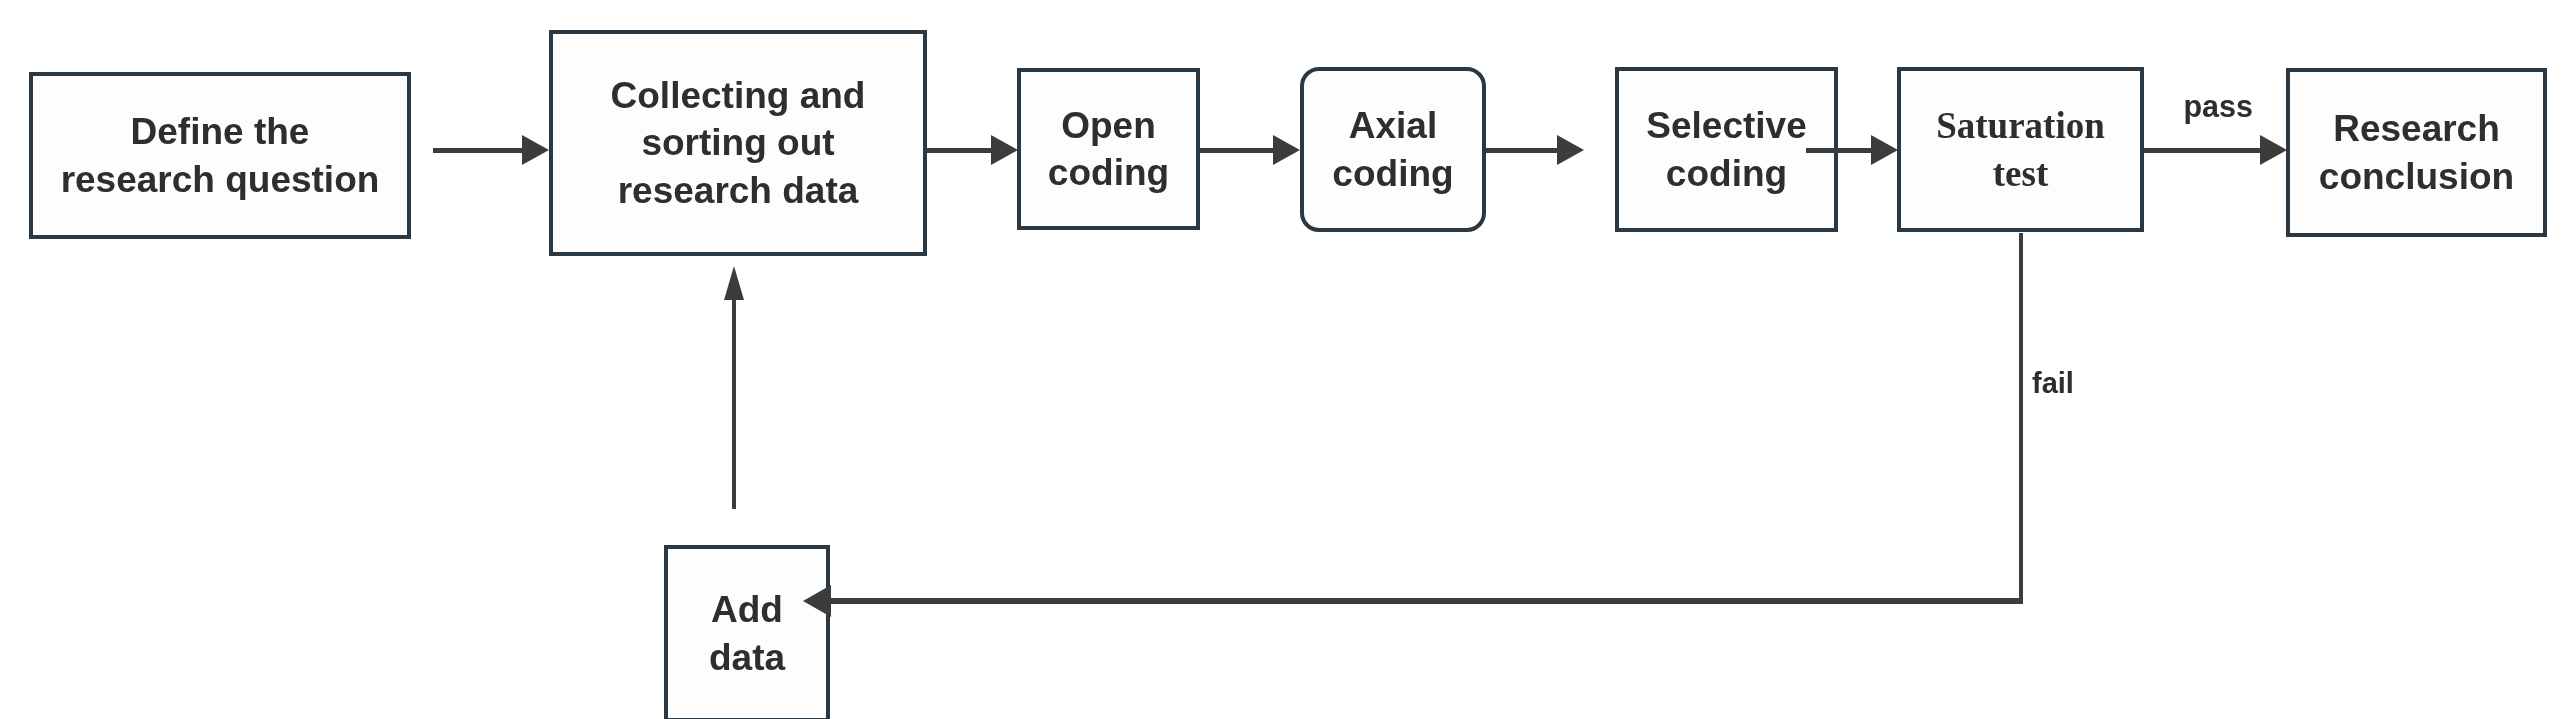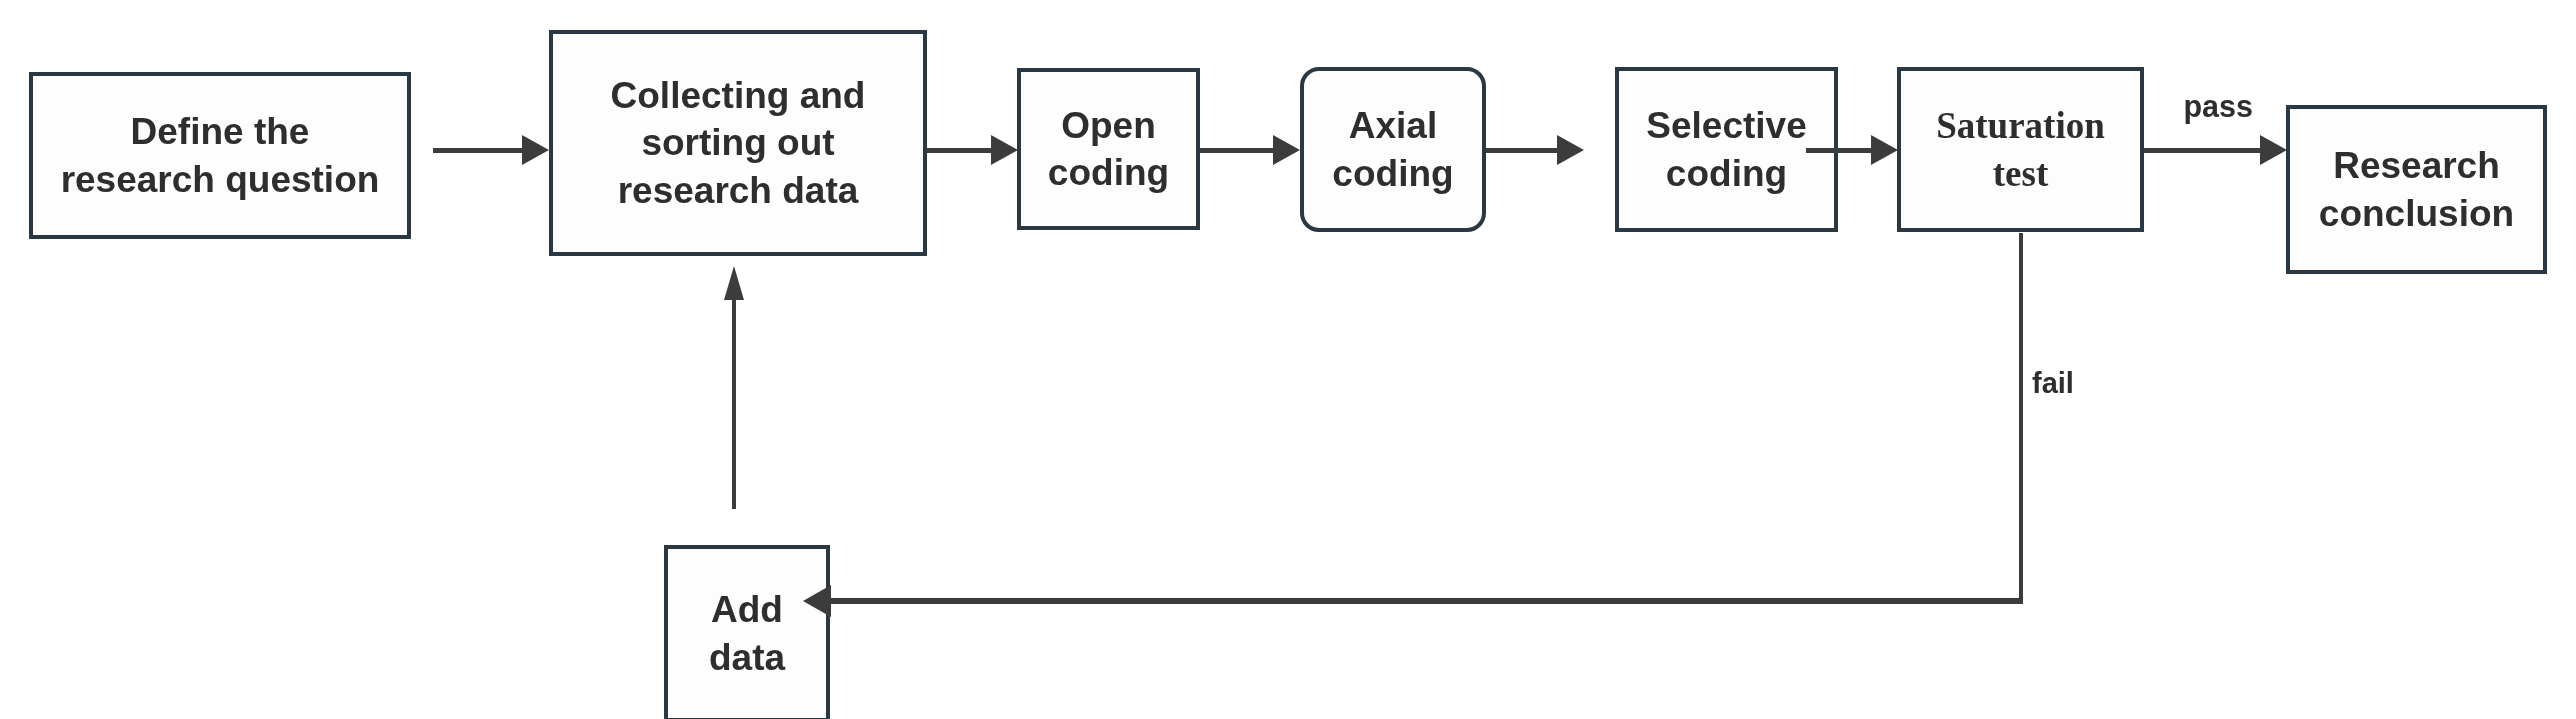--- a/index.html
+++ b/index.html
@@ -57,21 +57,21 @@
   #label-pass{left:2153px;top:89px;width:100px;text-align:right;font-size:30.5px;}
   #label-fail{left:2032px;top:367px;font-size:29px;}
 
   
   #node-define      {left:29px;  top:72px; width:382px; height:167px;}
   #node-collect     {left:549px; top:30px;  width:378px; height:226px;}
   #node-open        {left:1017px;top:68px; width:183px; height:162px;}
   #node-axial       {left:1300px;top:67px; width:186px; height:165px;border-radius:19px;}
   #node-selective   {left:1583px;top:67px; width:223px; height:165px;margin-left:32px;}
   #node-saturation  {left:1897px;top:67px; width:247px; height:165px;font-family:Liberation Serif, serif;}
-  #node-conclusion  {left:2286px;top:68px; width:261px; height:169px;margin-top:37px;}
+  #node-conclusion  {left:2286px;top:68px; width:261px; height:169px;}
   #node-add-data    {left:664px;top:509px; width:166px; height:177px;margin-top:36px;}
 
   
   #line-1 {left:433px; top:148px; width:92px;}
   #head-1 {left:522px; top:135px;}
   #line-2 {left:926px;top:148px; width:67px;}
   #head-2 {left:991px;top:135px;}
   #line-3 {left:1200px;top:148px; width:76px;}
   #head-3 {left:1273px;top:135px;}
   #line-4 {left:1486px;top:148px; width:74px;}

